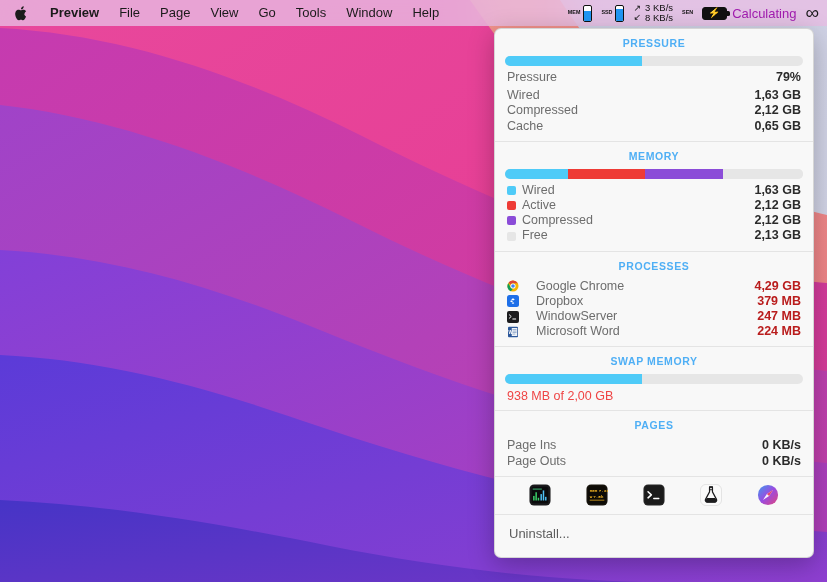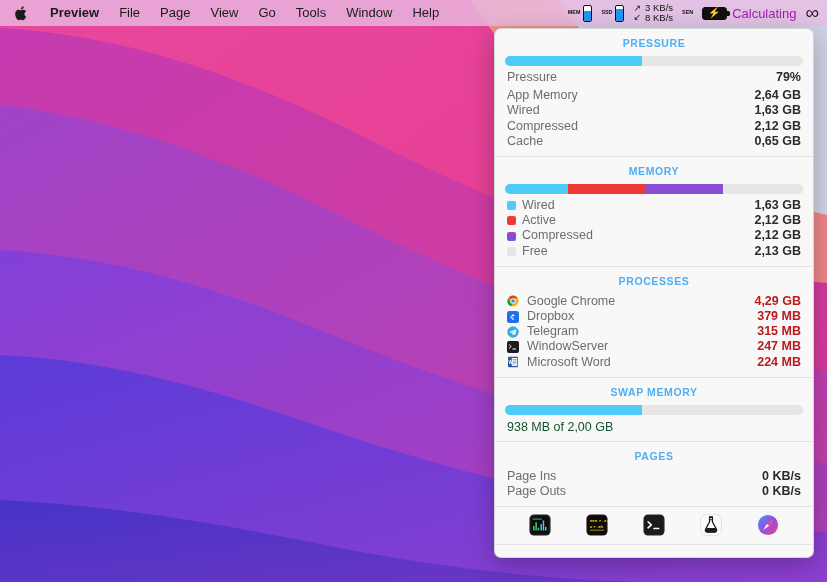--- a/index.html
+++ b/index.html
@@ -94,25 +94,25 @@
   .row .k { display:flex; align-items:center; gap:6px; white-space:nowrap; }
   .row .v { color:#2b2b2b; font-weight:bold; white-space:nowrap; }
   .row.first { margin-bottom:3px; }
   .swatch { width:9px; height:9px; border-radius:2px; flex:none; }
 
   .proc-rows { padding:0 12px; }
   .proc-row {
     display:flex; align-items:center; justify-content:space-between;
     font-size:12.5px; line-height:15.2px; color:#6d6d6d;
   }
-  .proc-left { display:flex; align-items:center; gap:8px; overflow:hidden; }
+  .proc-left { display:flex; align-items:center; gap:17px; overflow:hidden; }
   .proc-icon { width:12px; height:12px; flex:none; display:block; }
   .proc-val { color:#b91c1c; font-weight:bold; white-space:nowrap; }
 
-  .swaptext { font-size:12.5px; color:#14532d; padding:1px 12px 0 12px; }
+  .swaptext { font-size:12.5px; color:#ef4444; padding:1px 12px 0 12px; }
 
   
   .dock {
     display:flex; align-items:center; justify-content:space-around;
     padding:7px 16px 8px 16px; border-bottom:1px solid #E4E4E4;
   }
   .dock-icon { width:22px; height:22px; display:block; }
 
   .uninstall {
     font-size:13px; color:#5d5d5d; padding:11px 0 0 14px;
@@ -242,24 +242,20 @@
       <div class="sec-title">PRESSURE</div>
       <div class="bar">
         <div class="seg" id="pressure-fill" style="width: 46%; background: rgb(79, 203, 248);"></div>
       </div>
       <div class="rows">
         <div class="row first">
           <span class="k">Pressure</span>
           <span class="v">79%</span>
         </div>
         <div class="row">
-          <span class="k">App Memory</span>
-          <span class="v">2,64 GB</span>
-        </div>
-        <div class="row">
           <span class="k">Wired</span>
           <span class="v">1,63 GB</span>
         </div>
         <div class="row">
           <span class="k">Compressed</span>
           <span class="v">2,12 GB</span>
         </div>
         <div class="row">
           <span class="k">Cache</span>
           <span class="v">0,65 GB</span>
@@ -329,30 +325,20 @@
           <span class="proc-left">
             <svg class="proc-icon" viewBox="0 0 24 24" xmlns="http://www.w3.org/2000/svg">
               <rect x="0" y="0" width="24" height="24" rx="5" fill="#1E6FE8"></rect>
               <path d="M12 6.5l-3.6 2.3L12 11l3.6-2.2zM6 12.6l3.2 2L12 12.8 8.6 10.7zM12 14.3l-2.7 1.8 2.7 1.8 2.7-1.8z" fill="#fff"></path>
             </svg>
             <span>Dropbox</span>
           </span>
           <span class="proc-val">379 MB</span>
         </div>
 
-        <div class="proc-row">
-          <span class="proc-left">
-            <svg class="proc-icon" viewBox="0 0 24 24" xmlns="http://www.w3.org/2000/svg">
-              <circle cx="12" cy="12" r="11.5" fill="#37AEE2"></circle>
-              <path d="M5.6 11.7l12-4.6c.5-.2 1 .1.8.8l-2 9.6c-.1.6-.5.7-1 .4l-2.9-2.1-1.4 1.3c-.2.2-.4.2-.6-.1l-.5-2.6 5.6-5c.2-.2 0-.3-.3-.1l-6.9 4.3-2.5-.8c-.6-.2-.6-.6.1-.9z" fill="#fff"></path>
-            </svg>
-            <span>Telegram</span>
-          </span>
-          <span class="proc-val">315 MB</span>
-        </div>
 
         <div class="proc-row">
           <span class="proc-left">
             <svg class="proc-icon" viewBox="0 0 24 24" xmlns="http://www.w3.org/2000/svg">
               <rect x="0" y="0" width="24" height="24" rx="4" fill="#1C1C1E"></rect>
               <path d="M4.5 7.5l4 3.5-4 3.5" stroke="#fff" stroke-width="1.8" fill="none" stroke-linecap="round" stroke-linejoin="round"></path>
               <rect x="10.5" y="15" width="8" height="1.8" fill="#fff" rx="0.8"></rect>
             </svg>
             <span>WindowServer</span>
           </span>

